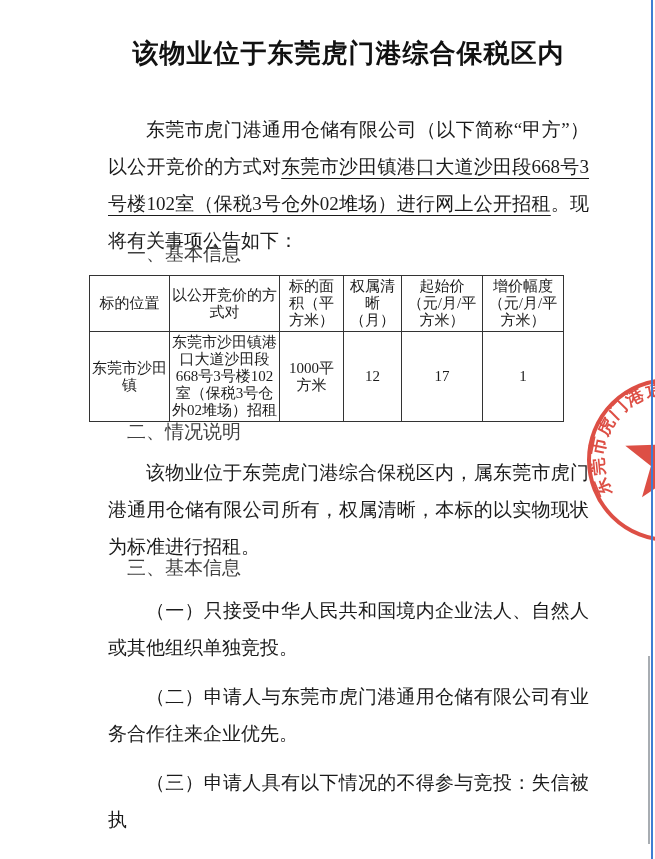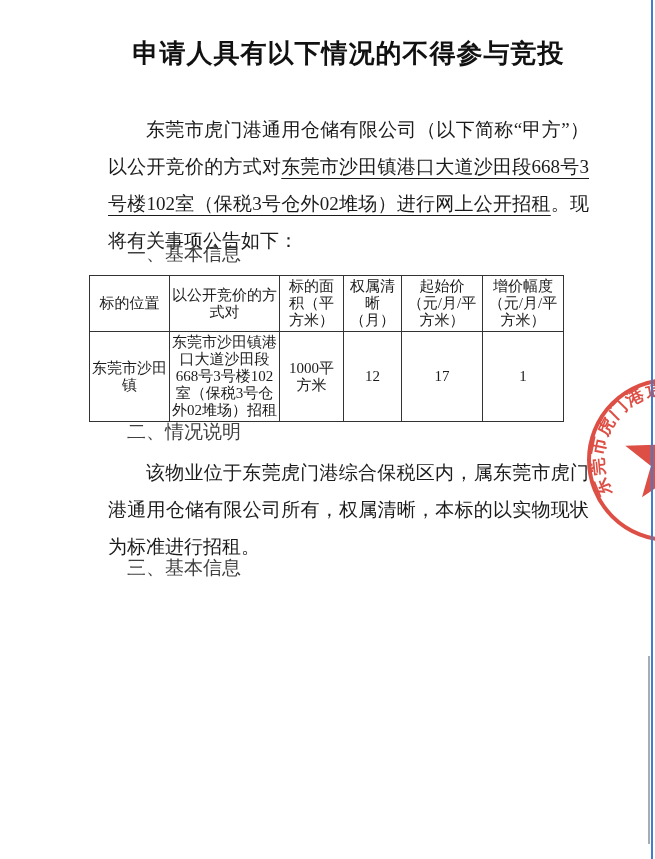--- a/index.html
+++ b/index.html
@@ -120,21 +120,21 @@
     width: 2px;
     height: 188px;
     background: #a8adb2;
   }
 </style>
 </head>
 <body>
 
 <div class="page">
 
-  <div class="doc-title">申请人具有以下情况的不得参与竞投</div>
+  <div class="doc-title">该物业位于东莞虎门港综合保税区内</div>
 
   <div class="body-par intro">
     <p>
       <span>东莞市虎门港通用仓储有限公司（以下简称“甲方”）以公开竞价的方式对</span><span class="underlined">东莞市沙田镇港口大道沙田段668号3号楼102室（保税3号仓外02堆场）进行网上公开招租</span><span>。现将有关事项公告如下：</span>
     </p>
   </div>
 
   <div class="sec-heading h-s1">一、基本信息</div>
 
   <table class="info-table">
@@ -169,20 +169,25 @@
   </table>
 
   <div class="sec-heading h-s2">二、情况说明</div>
 
   <div class="body-par par-s2">
     <p>该物业位于东莞虎门港综合保税区内，属东莞市虎门港通用仓储有限公司所有，权属清晰，本标的以实物现状为标准进行招租。</p>
   </div>
 
   <div class="sec-heading h-s3">三、基本信息</div>
 
+  <div class="body-par items-s3">
+    <p>（一）只接受中华人民共和国境内企业法人、自然人或其他组织单独竞投。</p>
+    <p>（二）申请人与东莞市虎门港通用仓储有限公司有业务合作往来企业优先。</p>
+    <p>（三）申请人具有以下情况的不得参与竞投：失信被执</p>
+  </div>
 
   <svg class="seal" width="200" height="260" viewBox="560 330 200 260">
     <defs>
       <path id="seal-text-arc" d="M 611.84 493 A 66 66 0 1 1 726.16 493" fill="none"></path>
     </defs>
     <circle cx="669" cy="460" r="80" fill="none" stroke-width="4" stroke="#d9372c"></circle>
     <path d="M669,414 L680.2,444.6 L712.7,445.8 L687.1,465.9 L696,497.2 L669,479 L642,497.2 L650.9,465.9 L625.3,445.8 L657.8,444.6 Z" fill="#d9372c"></path>
     <text class="seal-text" fill="#d9372c">
       <textPath href="#seal-text-arc" textLength="268" lengthAdjust="spacing">东莞市虎门港通用仓储有限公司</textPath>
     </text>

